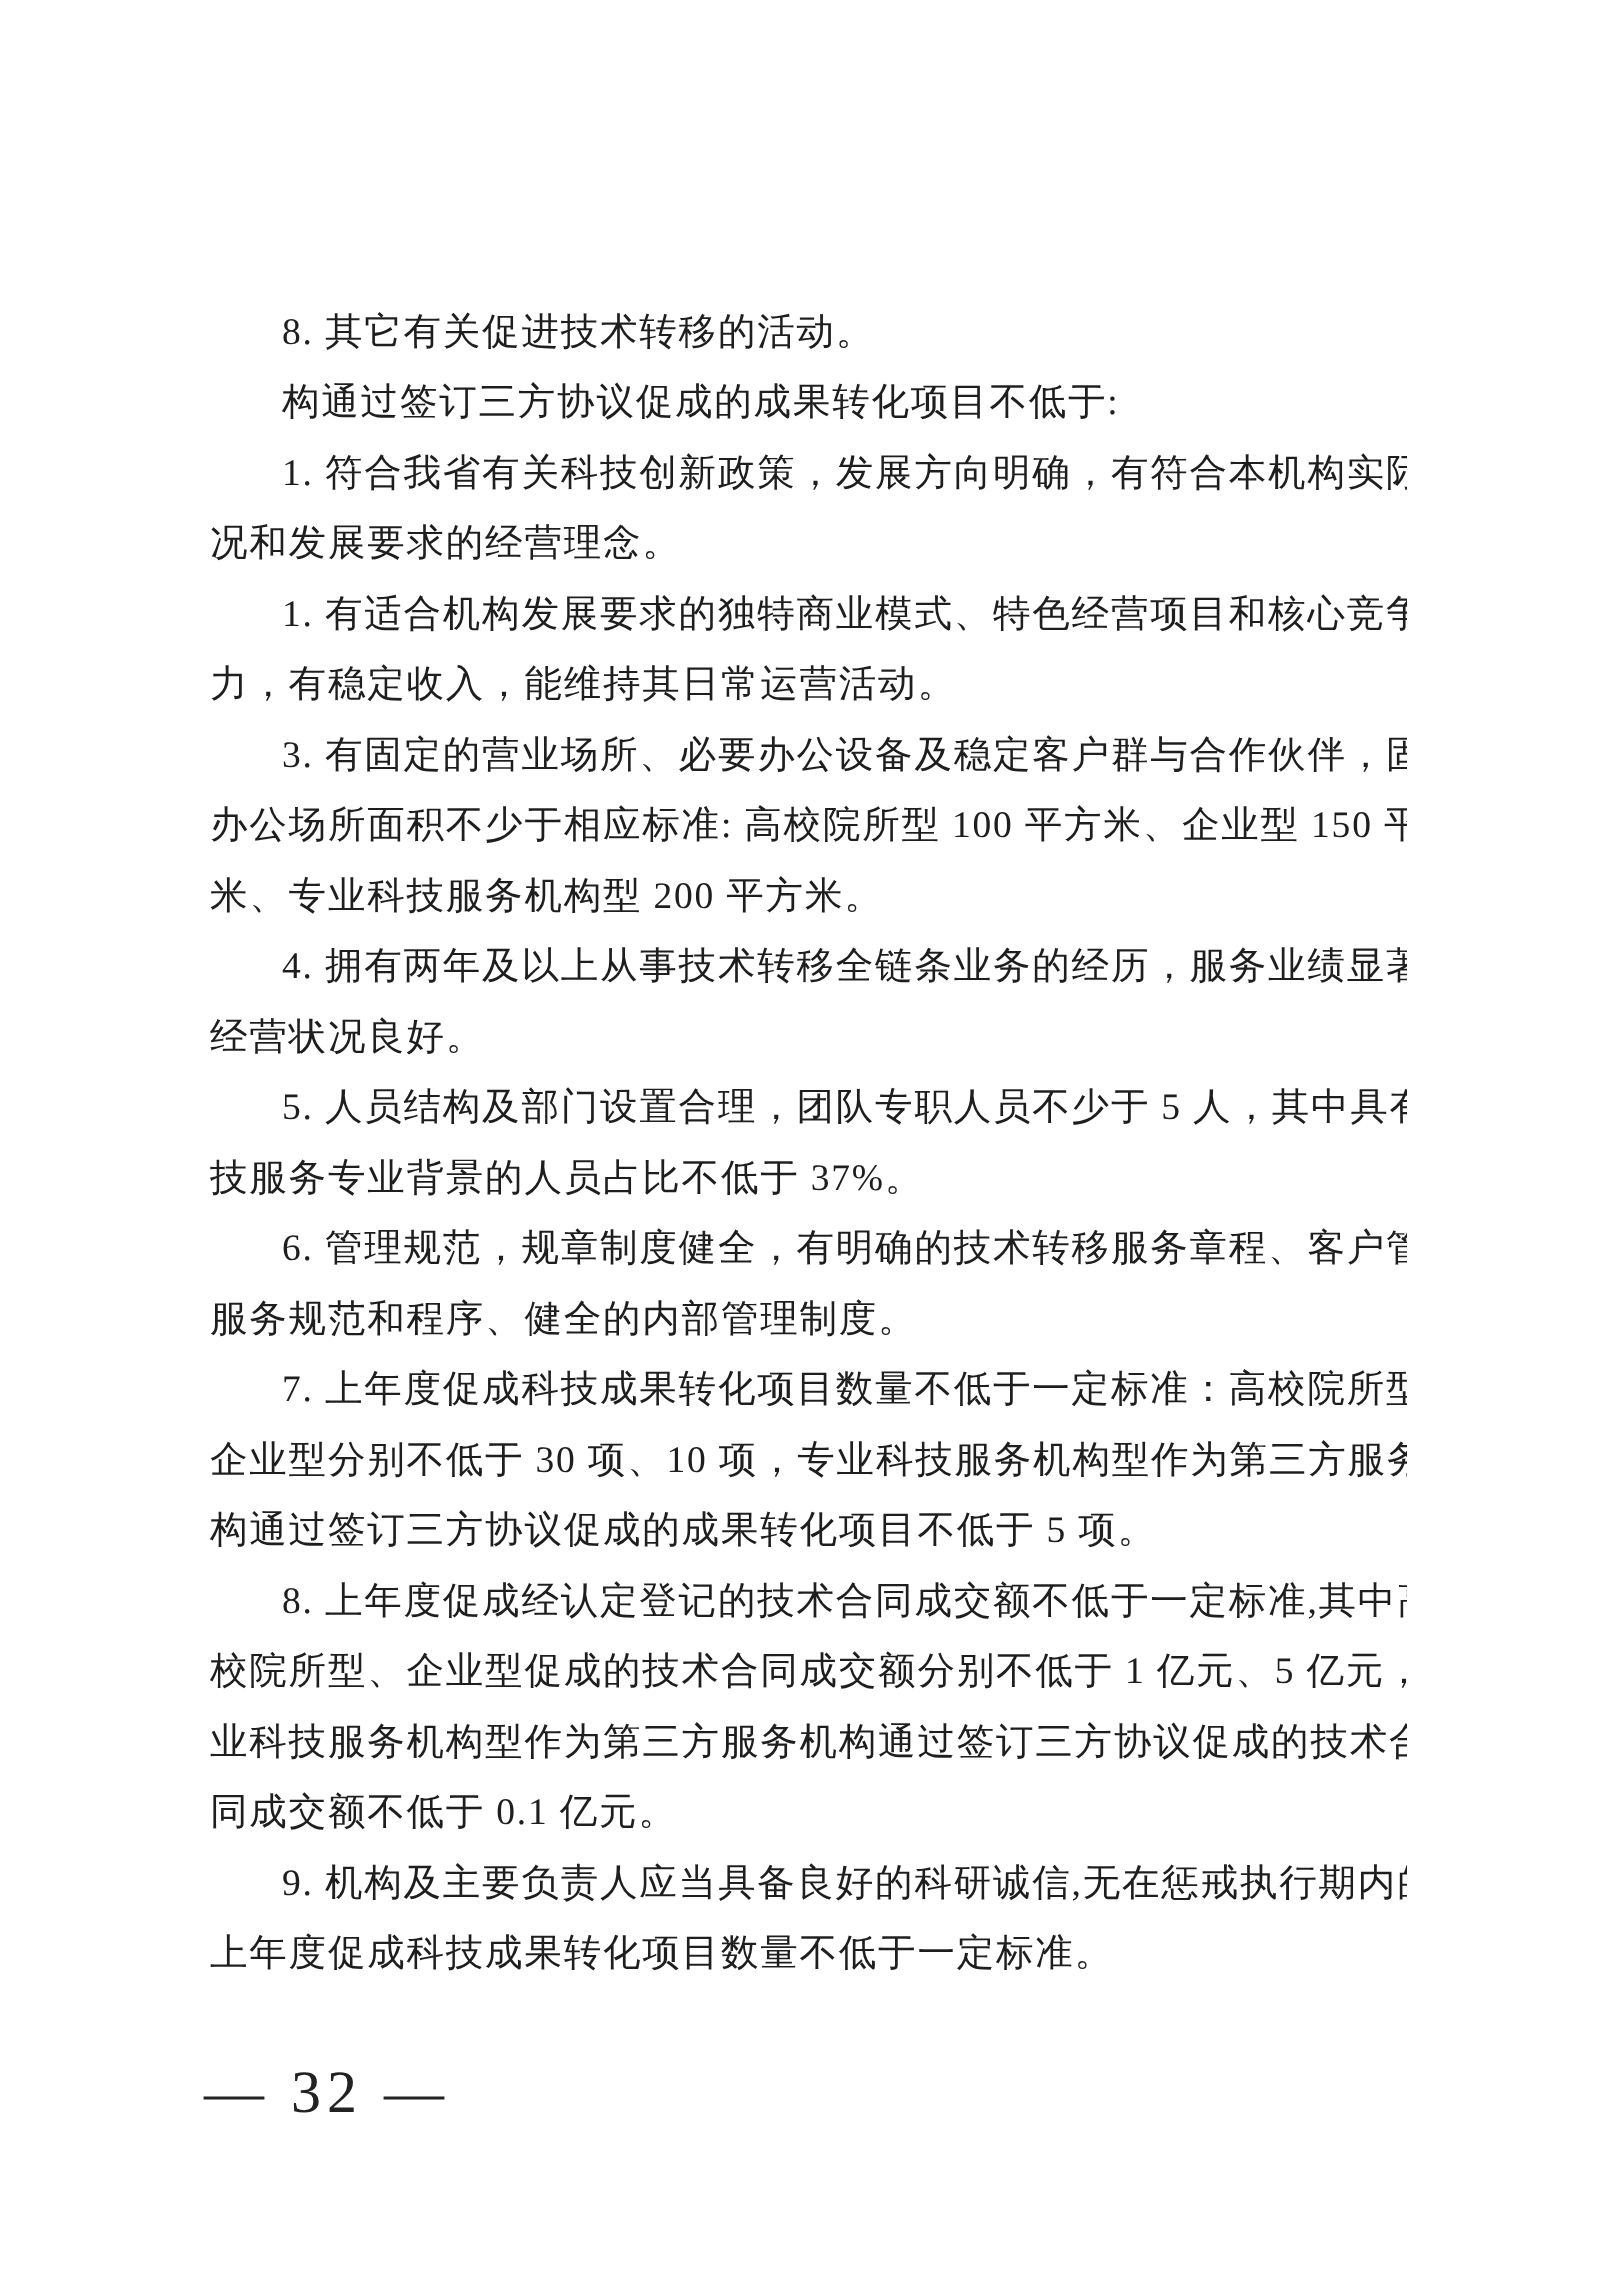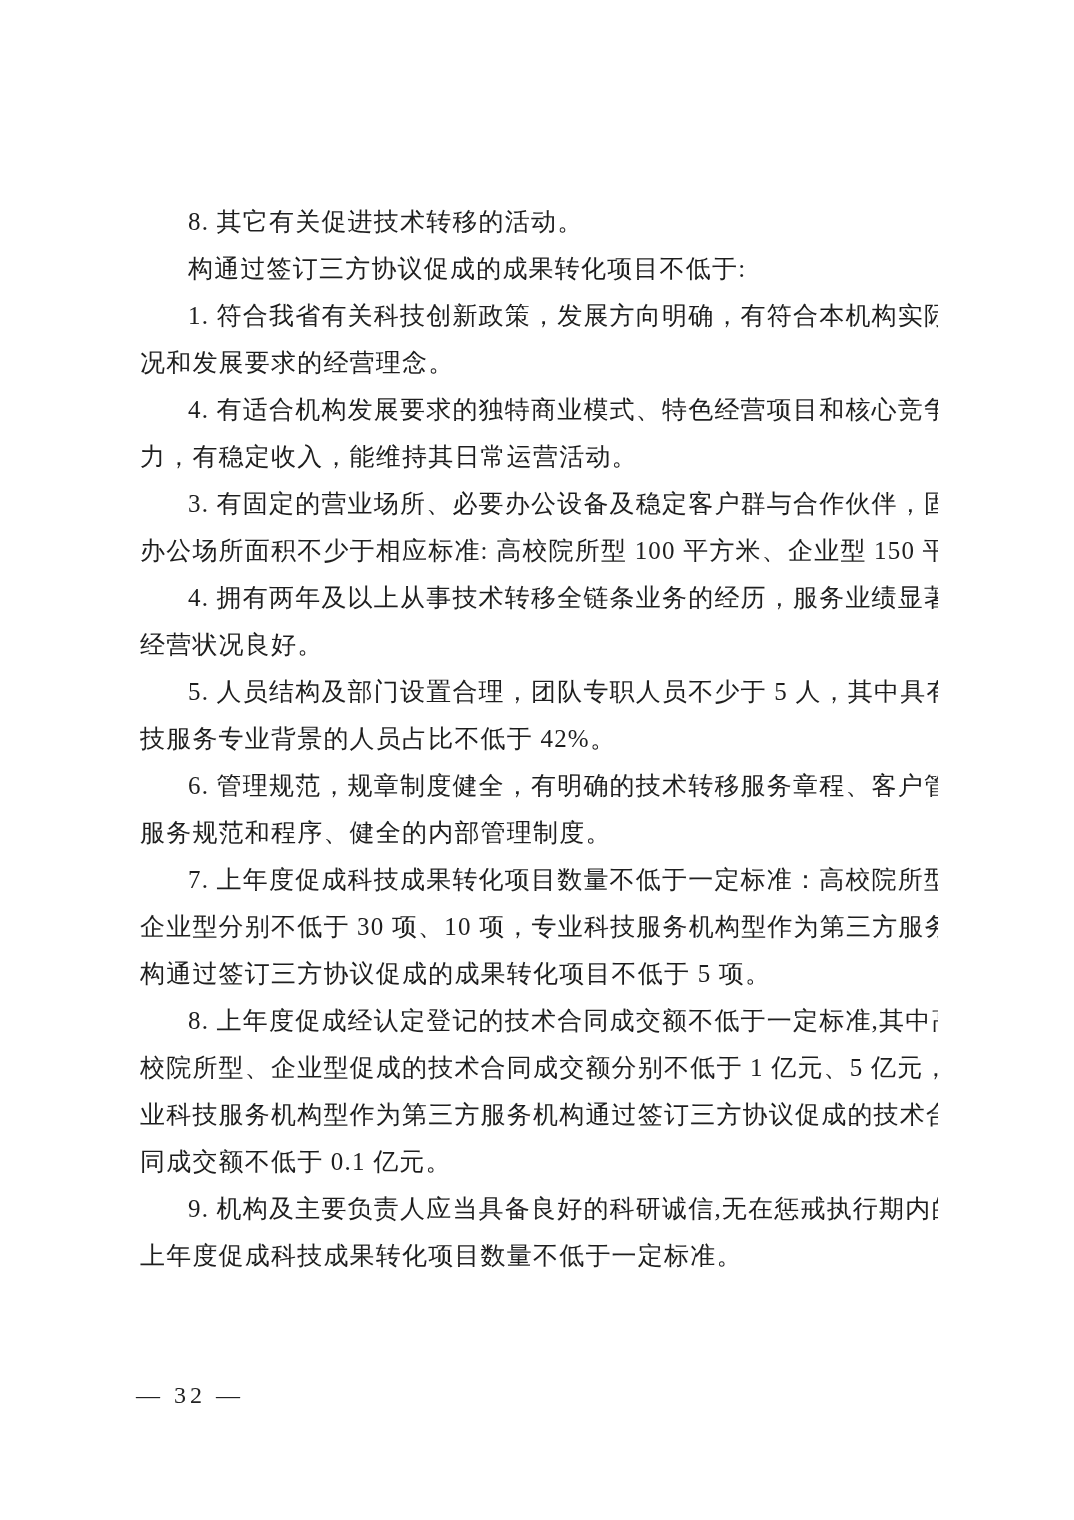--- a/index.html
+++ b/index.html
@@ -37,43 +37,44 @@
   }
   .line.last {
     text-align: left;
     text-align-last: left;
     white-space: nowrap;
   }
   .page-number {
     position: absolute;
     left: 136px;
     top: 1378px;
-    font-size: 24px;
+    font-size: 40px;
     line-height: 34px;
     letter-spacing: 4px;
     color: #222222;
   }
 </style>
 </head>
 <body>
 
 <div class="page">
   <div class="content">
     <div class="line indent last">8. 其它有关促进技术转移的活动。</div>
     <div class="line indent last">构通过签订三方协议促成的成果转化项目不低于:</div>
     <div class="line indent">1. 符合我省有关科技创新政策，发展方向明确，有符合本机构实际情</div>
     <div class="line last">况和发展要求的经营理念。</div>
-    <div class="line indent">4. 有适合机构发展要求的独特商业模式、特色经营项目和核心竞争</div>
+    <div class="line indent">1. 有适合机构发展要求的独特商业模式、特色经营项目和核心竞争</div>
     <div class="line last">力，有稳定收入，能维持其日常运营活动。</div>
     <div class="line indent">3. 有固定的营业场所、必要办公设备及稳定客户群与合作伙伴，固定</div>
     <div class="line">办公场所面积不少于相应标准: 高校院所型 100 平方米、企业型 150 平方</div>
+    <div class="line last">米、专业科技服务机构型 200 平方米。</div>
     <div class="line indent">4. 拥有两年及以上从事技术转移全链条业务的经历，服务业绩显著，</div>
     <div class="line last">经营状况良好。</div>
     <div class="line indent">5. 人员结构及部门设置合理，团队专职人员不少于 5 人，其中具有科</div>
-    <div class="line last">技服务专业背景的人员占比不低于 42%。</div>
+    <div class="line last">技服务专业背景的人员占比不低于 37%。</div>
     <div class="line indent">6. 管理规范，规章制度健全，有明确的技术转移服务章程、客户管理</div>
     <div class="line last">服务规范和程序、健全的内部管理制度。</div>
     <div class="line indent">7. 上年度促成科技成果转化项目数量不低于一定标准：高校院所型、</div>
     <div class="line">企业型分别不低于 30 项、10 项，专业科技服务机构型作为第三方服务机</div>
     <div class="line last">构通过签订三方协议促成的成果转化项目不低于 5 项。</div>
     <div class="line indent">8. 上年度促成经认定登记的技术合同成交额不低于一定标准,其中高</div>
     <div class="line">校院所型、企业型促成的技术合同成交额分别不低于 1 亿元、5 亿元，专</div>
     <div class="line">业科技服务机构型作为第三方服务机构通过签订三方协议促成的技术合</div>
     <div class="line last">同成交额不低于 0.1 亿元。</div>
     <div class="line indent">9. 机构及主要负责人应当具备良好的科研诚信,无在惩戒执行期内的</div>

